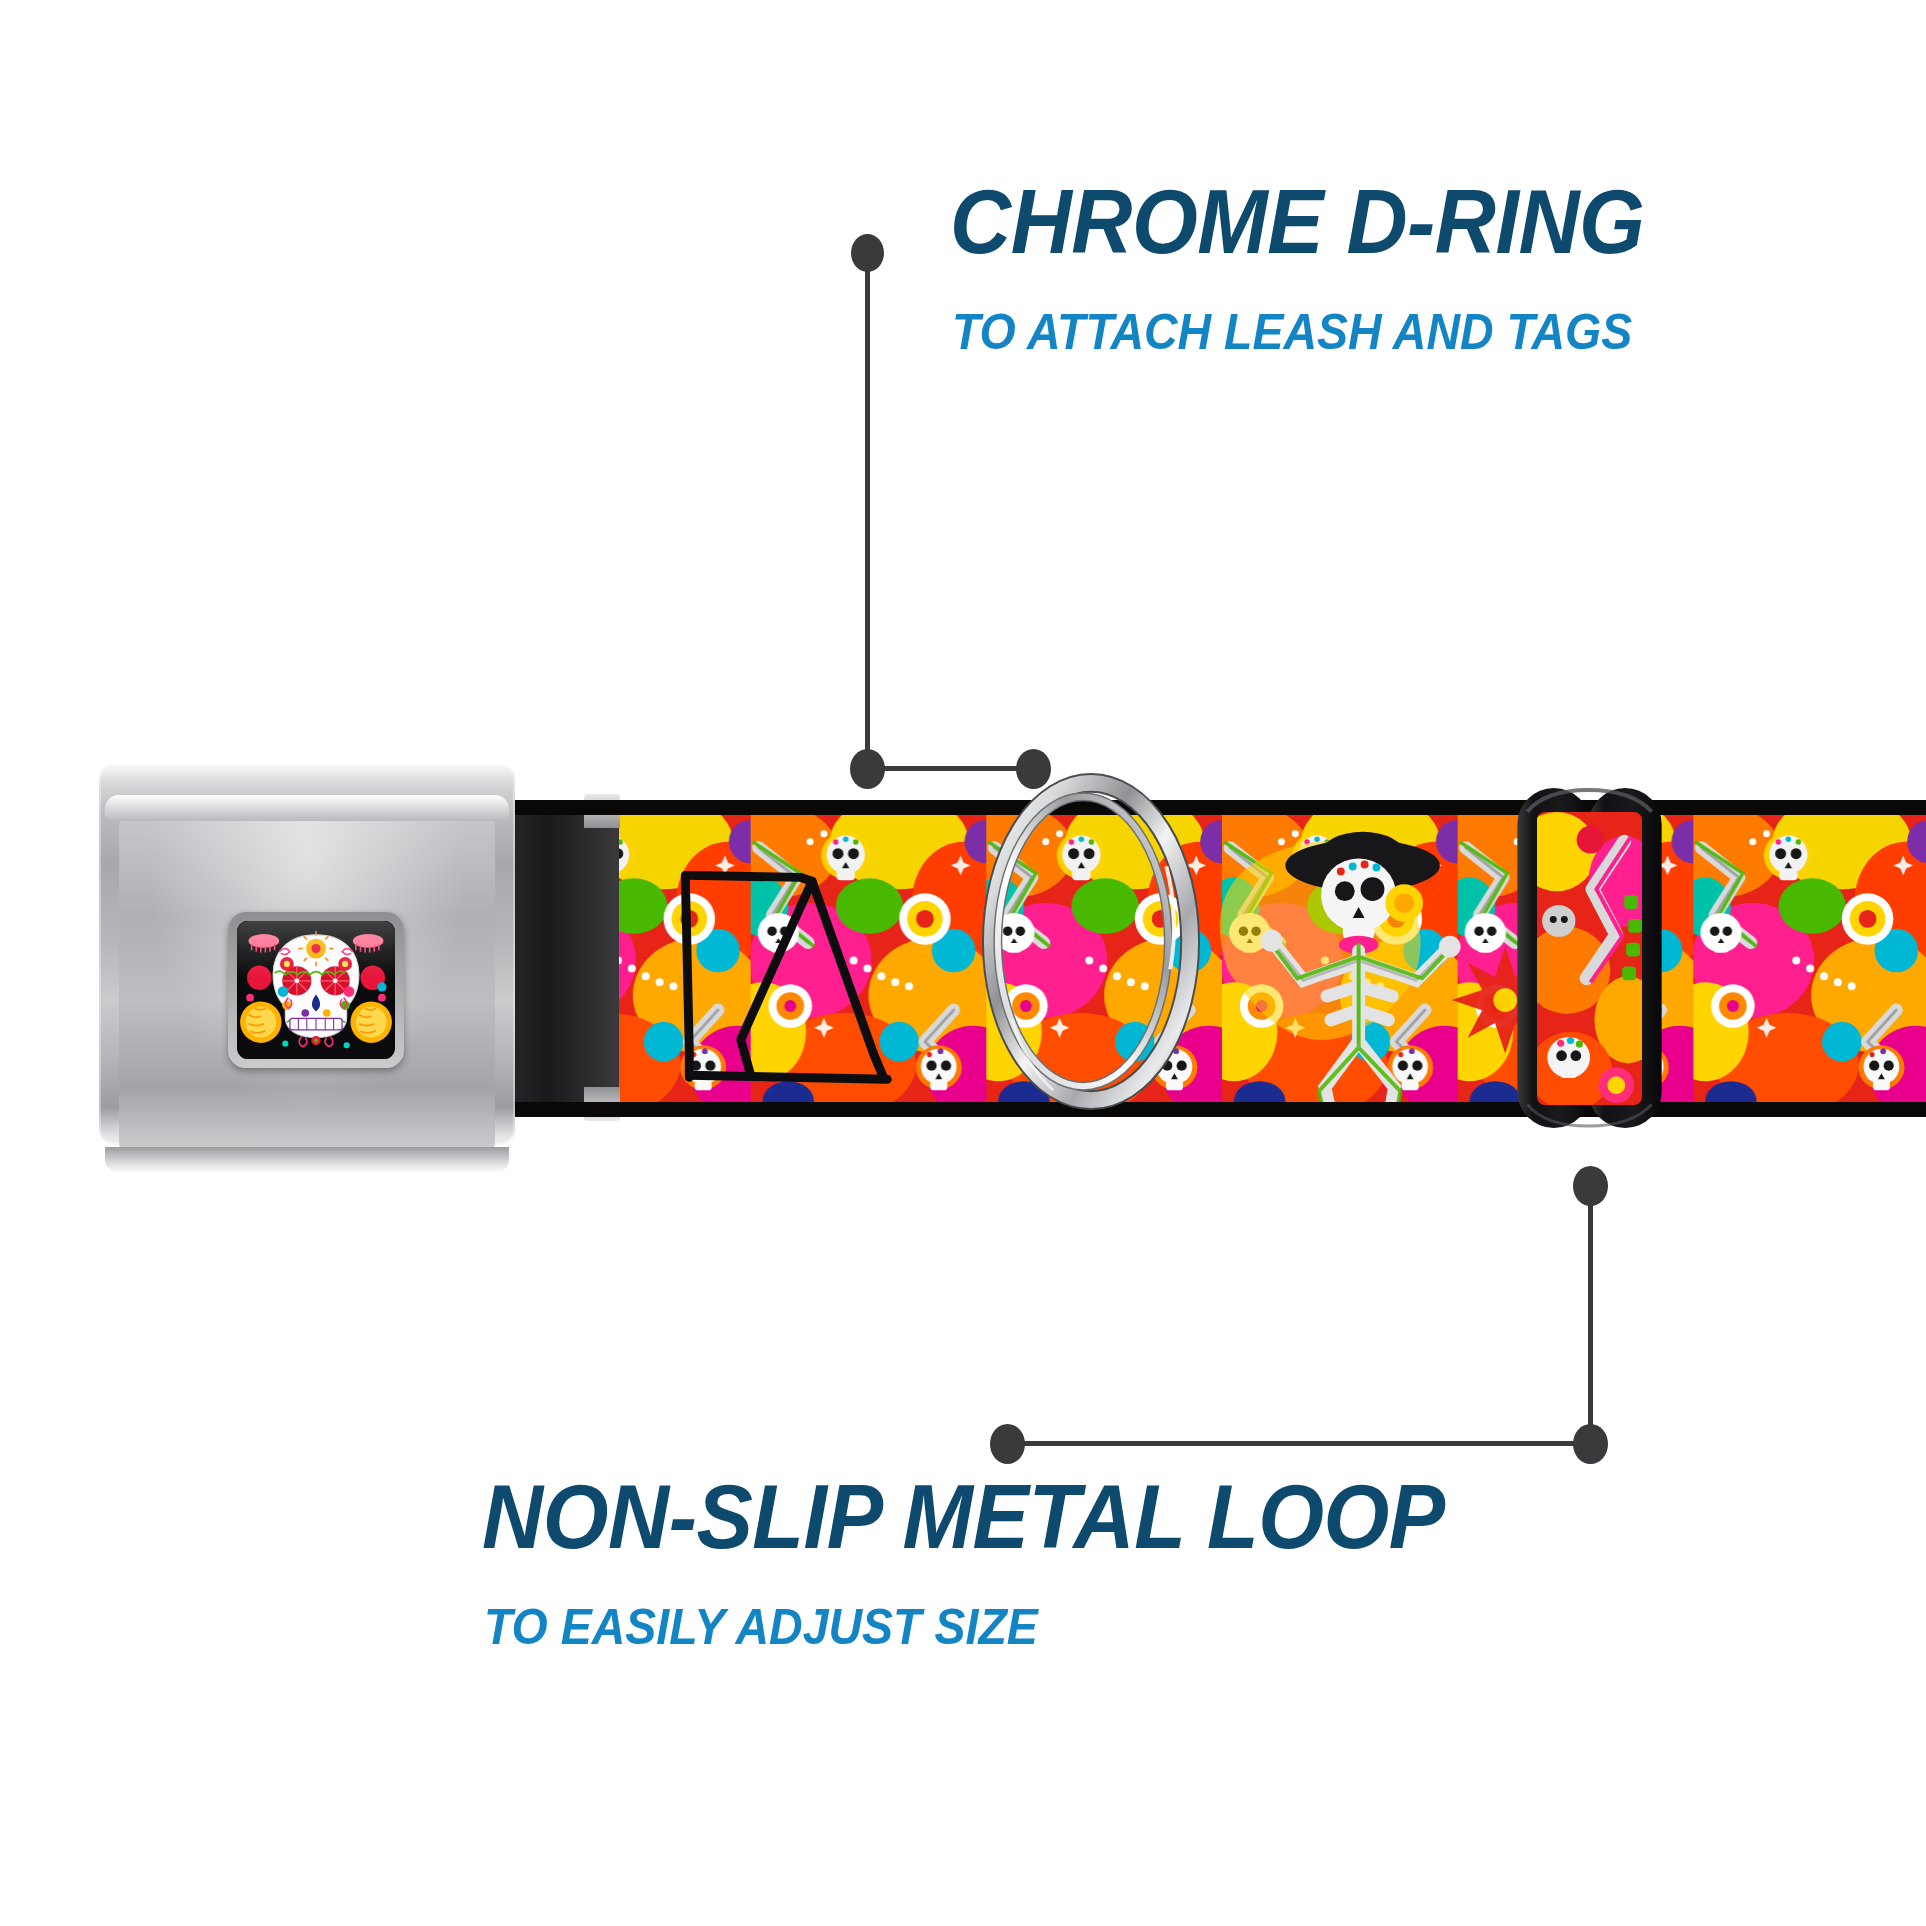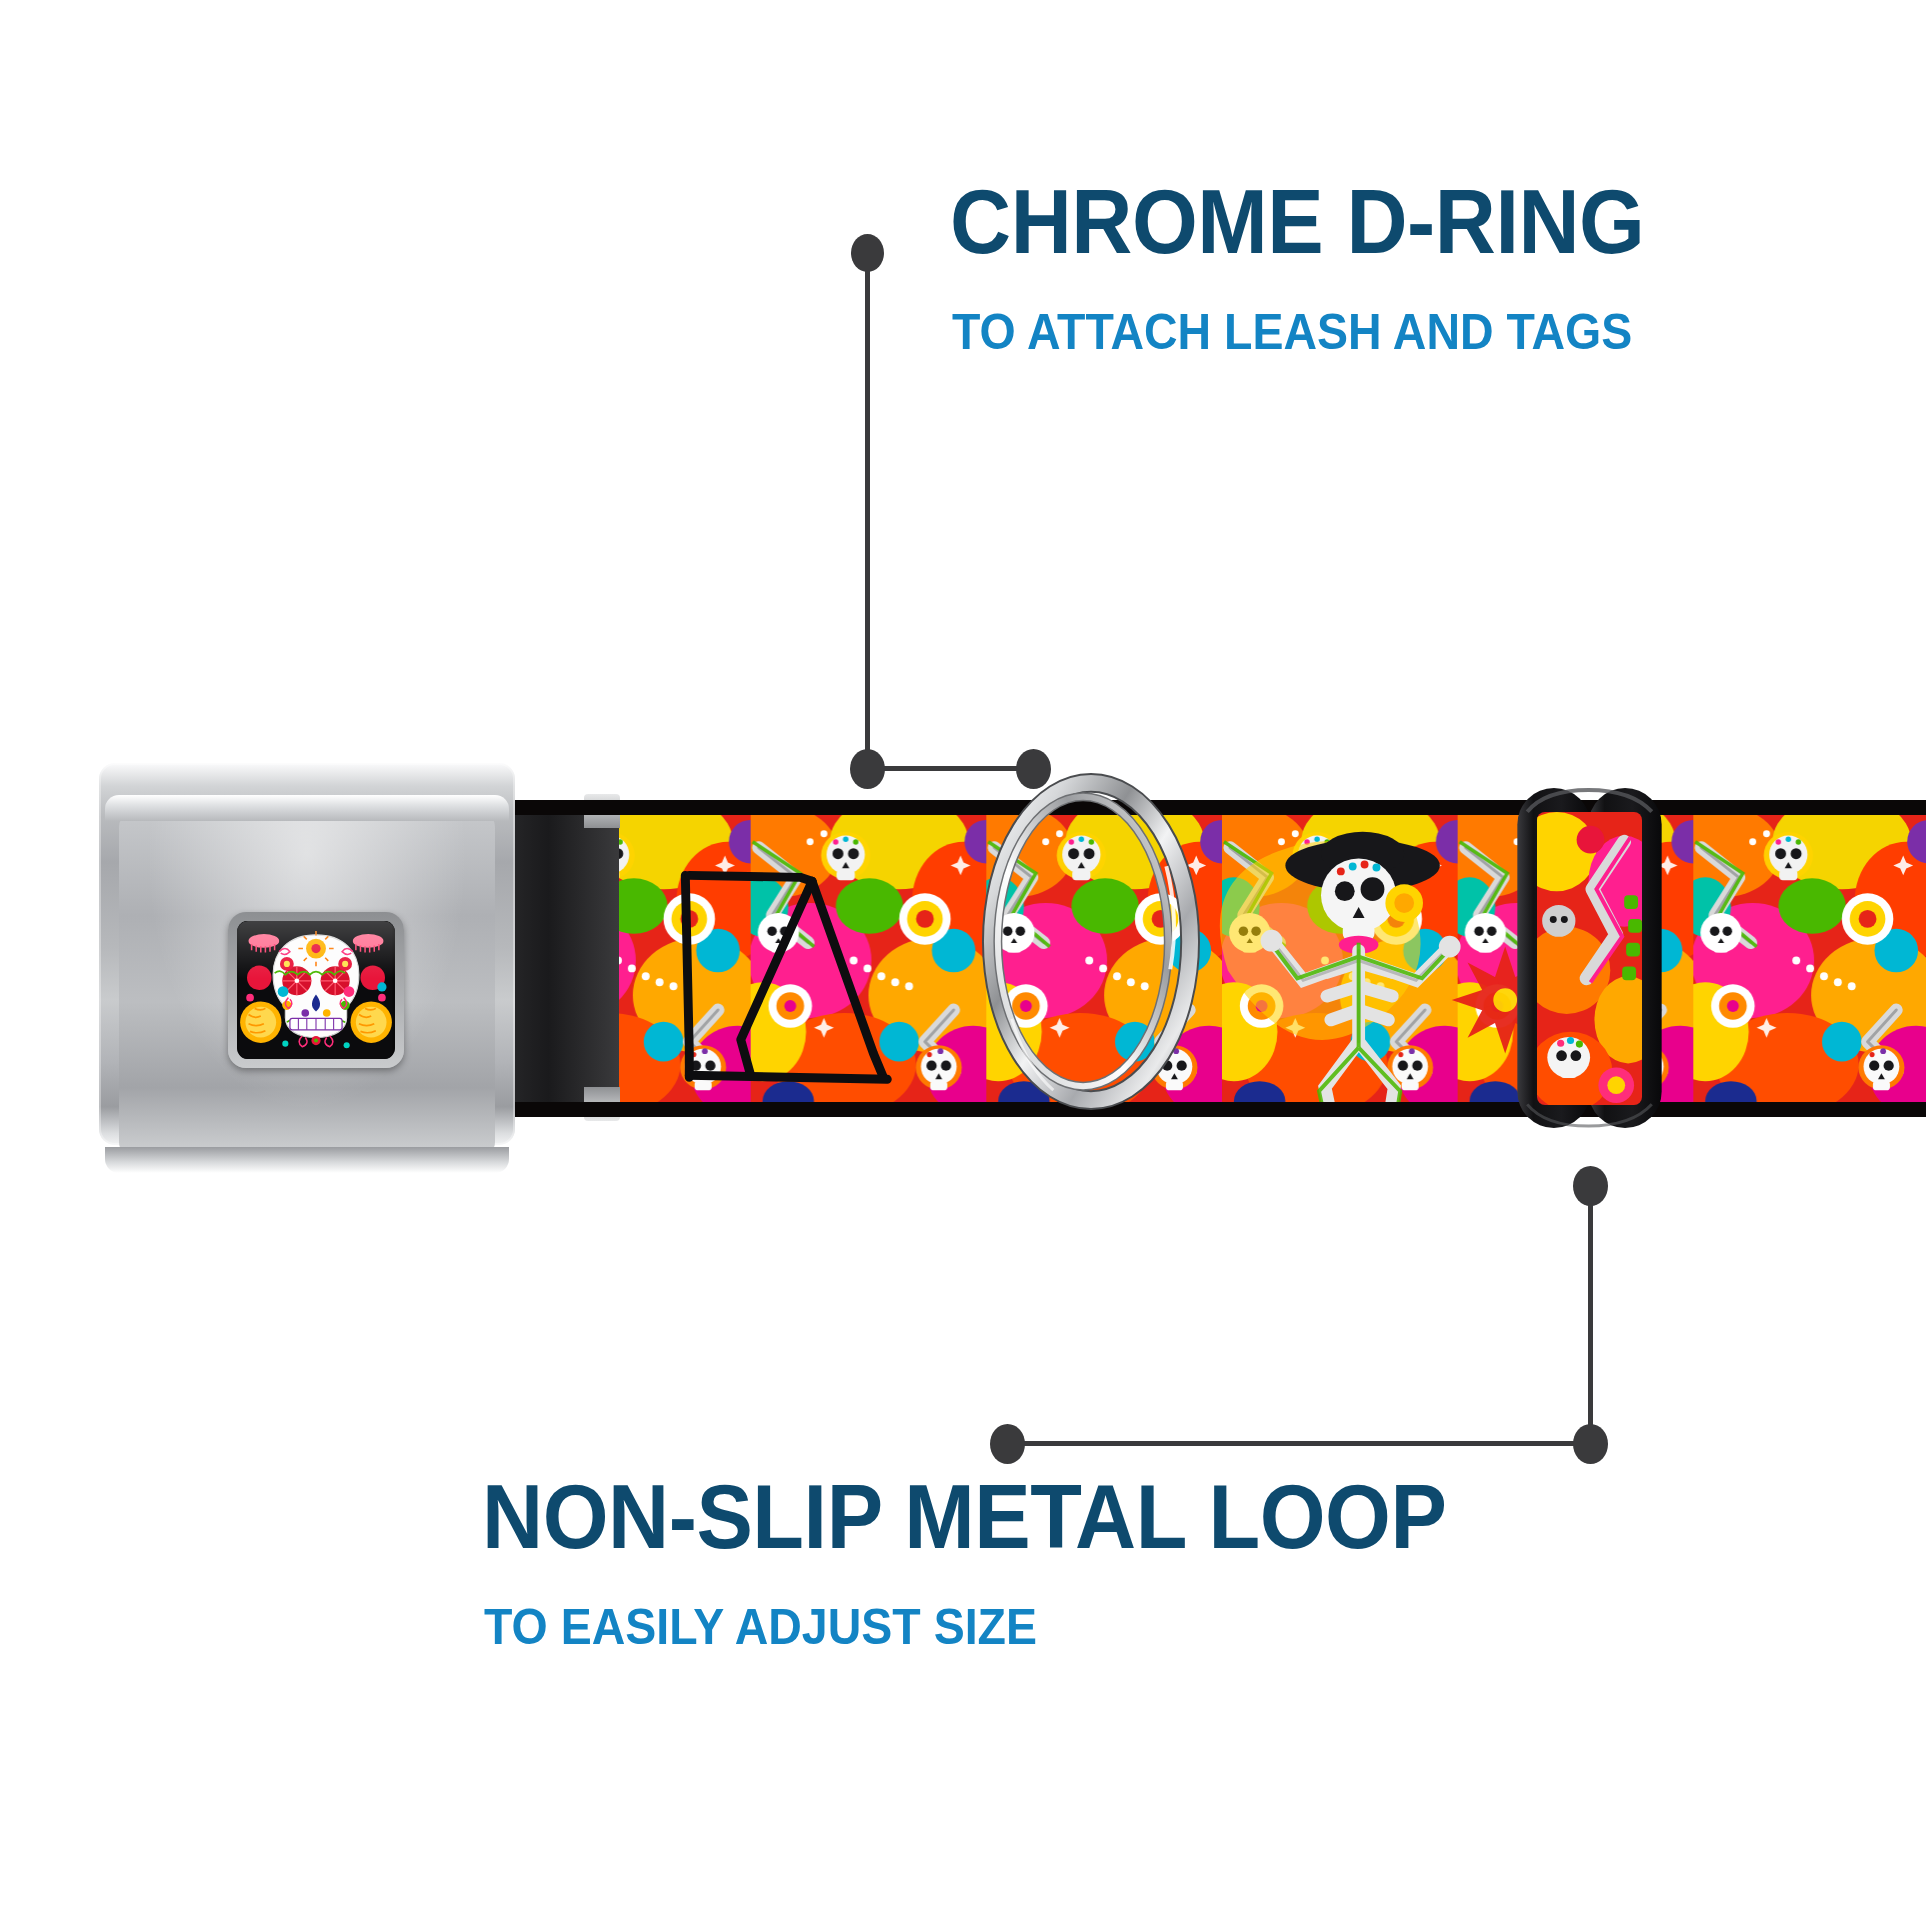--- a/index.html
+++ b/index.html
@@ -3,21 +3,21 @@
 <meta charset="utf-8">
 <style>
   html,body{margin:0;padding:0;}
   body{
     width:1927px;height:1927px;
     background:#ffffff;
     font-family:"Liberation Sans", sans-serif;
     overflow:hidden;
     position:relative;
   }
-  .stage{position:absolute;inset:0;}
+  .stage{position:absolute;inset:0;font-style:italic;}
 
   
   .callout-title{
     position:absolute;
     font-weight:bold;
     letter-spacing:-0.5px;
     white-space:nowrap;
     line-height:1;
     font-stretch:condensed;
     transform:scaleX(0.93);

